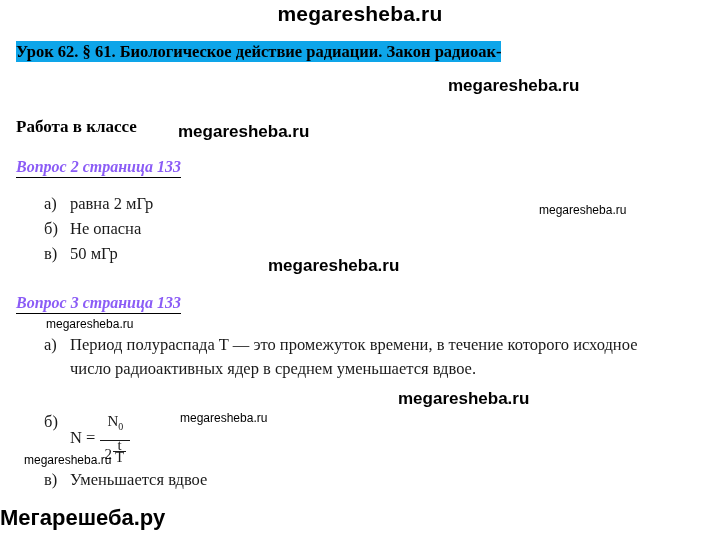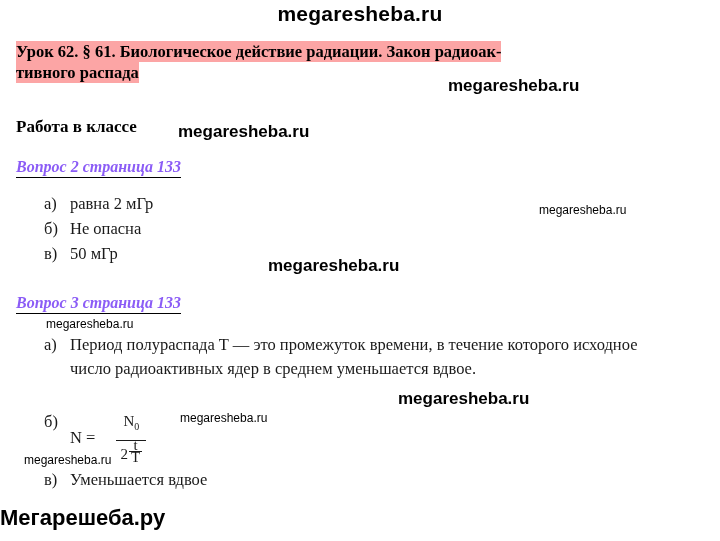--- a/index.html
+++ b/index.html
@@ -54,21 +54,21 @@
     top: 41px;
     left: 16px;
     width: 560px;
     font-family: "Liberation Serif", serif;
     font-weight: bold;
     font-size: 16.5px;
     line-height: 21px;
     color: #000;
   }
   .lesson-heading span.hl {
-    background: #fca5a5;
+    background: #0ea5e9;
     box-decoration-break: clone;
     -webkit-box-decoration-break: clone;
     padding: 1px 0;
   }
 
   
   .section-label {
     position: absolute;
     top: 117px;
     left: 16px;
@@ -119,21 +119,21 @@
   
   .formula {
     display: inline-block;
     vertical-align: middle;
     font-size: 16.5px;
   }
   .frac {
     display: inline-block;
     vertical-align: middle;
     text-align: center;
-    margin: 0 17px;
+    margin: 0 1px;
     position: relative;
     top: -1px;
   }
   .frac .num {
     display: block;
     padding: 0 4px 1px 4px;
     border-bottom: 1.3px solid #1a1a1a;
     font-size: 15px;
   }
   .frac .den {
@@ -185,21 +185,20 @@
 </style>
 </head>
 <body>
 
 <div class="page">
 
   <div class="top-title">megaresheba.ru</div>
 
   <div class="lesson-heading">
     <span class="hl">Урок 62. § 61. Биологическое действие радиации. Закон радиоак-</span><br>
-    <span class="hl">тивного распада</span>
   </div>
 
   <div class="section-label">Работа в классе</div>
 
   <div class="q-heading" id="q2-heading">Вопрос 2 страница 133</div>
 
   <div class="ans" id="q2-a">
     <span class="mark">а)</span><span class="body">равна 2 мГр</span>
   </div>
   <div class="ans" id="q2-b">

